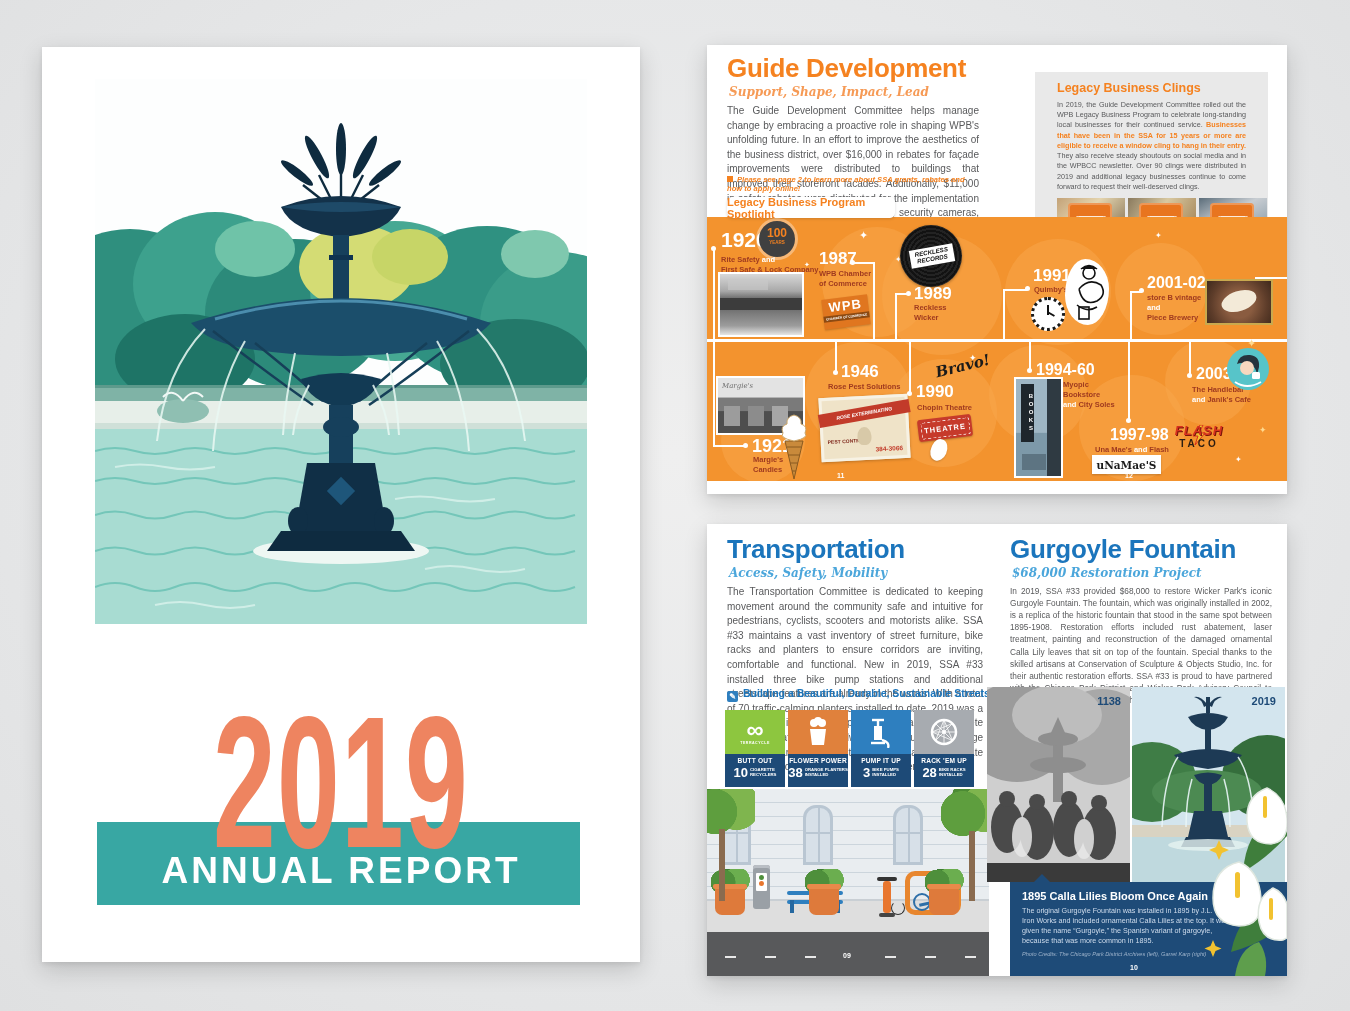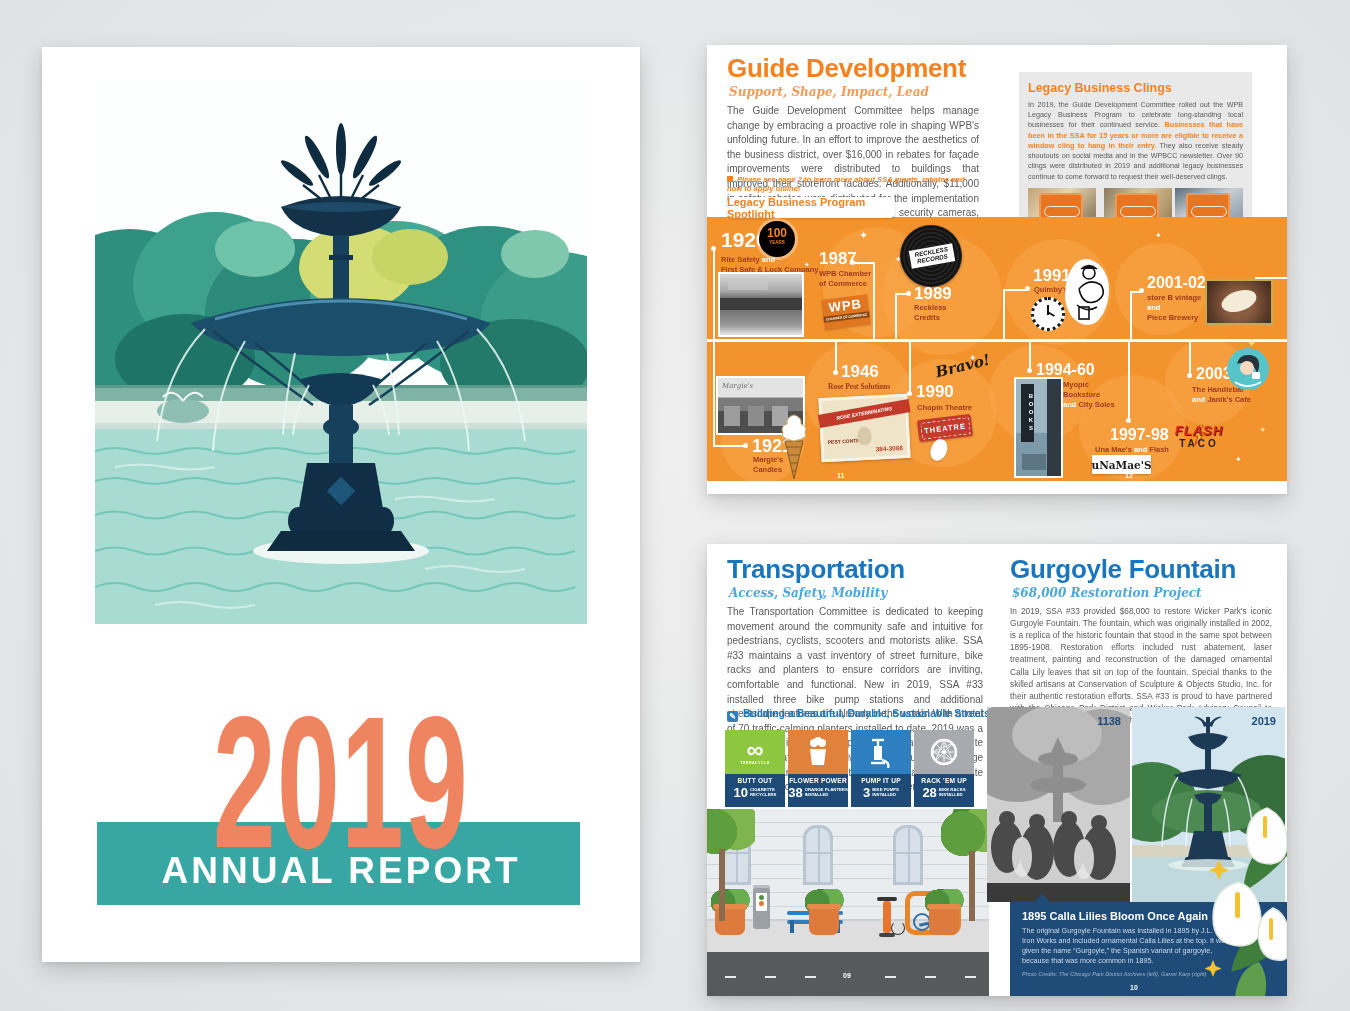--- a/index.html
+++ b/index.html
@@ -17,21 +17,21 @@
   .cover-band-text{width:100%;text-align:center;color:#fff;font-weight:800;font-size:37px;letter-spacing:3px;}
   
   .h-orange{color:#f58220;font-weight:800;font-size:26px;letter-spacing:-.3px;}
   .h-blue{color:#1b75bc;font-weight:800;font-size:26px;letter-spacing:-.3px;}
   .script{font-family:"DejaVu Serif",serif;font-style:italic;font-weight:700;font-size:12px;}
   .script.o{color:#f69a55}.script.b{color:#4ba6db}
   .body-txt{font-size:10px;line-height:1.46;color:#58595b;text-align:justify;}
   .note{font-size:7.6px;font-style:italic;font-weight:700;color:#f58220;}
   .sq{display:inline-block;width:6px;height:6px;background:#f58220;margin-right:4px;}
   
-  .clings{background:#e9e9e9;padding:9px 9px;box-sizing:border-box;}
+  .clings{background:#e9e9e9;padding:9px 22px;box-sizing:border-box;margin-left:16px;}
   .clings h4{margin:0 0 5px 0;color:#f58220;font-size:12.5px;font-weight:800;}
   .clings p{margin:0;font-size:7.2px;line-height:1.42;color:#58595b;text-align:justify;}
   .clings .hl{color:#f58220;font-weight:700;}
   .cling-ph{position:relative;width:68px;height:58px;background:linear-gradient(135deg,#c3a277 0%,#e4d4ae 35%,#9c8a6b 70%,#7a6a52 100%);overflow:hidden;}
   .cling-sticker{position:absolute;left:11px;top:5px;width:44px;height:42px;background:#e8751f;border-radius:4px;
     box-shadow:inset 0 0 0 2px rgba(255,255,255,.25);}
   .cling-rib{position:absolute;left:5px;top:13px;width:34px;height:9px;border:1.5px solid rgba(255,255,255,.85);border-radius:6px;}
   .cling-badge{position:absolute;right:2px;bottom:2px;width:20px;height:20px;border-radius:50%;background:#f6a21c;
     color:#fff;text-align:center;font-weight:800;box-shadow:0 0 0 1.5px #fff;}
   .cling-badge .n{font-size:6.5px;line-height:8px;display:block;margin-top:3px;}
@@ -43,21 +43,21 @@
   .oband{background:#f3932e;overflow:hidden;}
   .halo{position:absolute;border-radius:50%;background:#f8a54b;opacity:.55;}
   .wline{position:absolute;background:#fff;}
   .dot{position:absolute;width:5px;height:5px;border-radius:50%;background:#fff;}
   .yr{position:absolute;color:#fff;font-weight:800;line-height:1;}
   .nm{position:absolute;color:#a03b20;font-weight:800;font-size:7.5px;line-height:1.3;}
   .nm .and{color:#fff;font-weight:700;}
   .pgnum{position:absolute;color:#fff;font-weight:700;font-size:7px;}
   .sparkle{position:absolute;color:#fff;}
   .photo-bw{position:absolute;overflow:hidden;}
-  .badge100{position:absolute;background:#000000;border-radius:50%;text-align:center;color:#f58220;font-weight:800;
+  .badge100{position:absolute;background:#404040;border-radius:50%;text-align:center;color:#f58220;font-weight:800;
     box-shadow:0 0 0 3px rgba(255,255,255,.35);}
   
   .callout{color:#1b75bc;font-weight:800;font-size:10.5px;}
   .ck{display:inline-block;width:11px;height:11px;background:#2e7fbf;color:#fff;font-size:8px;line-height:11px;
     text-align:center;border-radius:2px;margin-right:5px;vertical-align:-2px;}
   .tile{width:60px;margin-right:3px;float:left;}
   .tile-icon{height:44px;display:flex;align-items:center;justify-content:center;color:#fff;}
   .tile-label{height:33px;background:#1d4a77;color:#fff;text-align:center;padding-top:3px;box-sizing:border-box;}
   .tile-label .t{font-size:6.6px;font-weight:800;letter-spacing:.2px;display:block;}
   .tile-label .row{display:flex;align-items:center;justify-content:center;margin-top:1px;}
@@ -313,21 +313,21 @@
         <div style="font-size:13px;font-weight:900;line-height:17px;letter-spacing:1px;">WPB</div>
         <div style="font-size:3.2px;font-weight:700;background:#8c4a12;line-height:6px;">CHAMBER OF COMMERCE</div>
       </div>
 
       <div class="abs" style="left:193px;top:8px;width:62px;height:62px;border-radius:50%;background:repeating-radial-gradient(circle at 50% 50%,#121212 0 2px,#232323 2px 4px);box-shadow:0 1px 3px rgba(0,0,0,.3);">
         <div style="position:absolute;left:10px;top:22px;width:44px;height:18px;background:#fff;transform:rotate(-10deg);display:flex;align-items:center;justify-content:center;text-align:center;font-weight:900;font-style:italic;font-size:6.2px;line-height:1.1;color:#111;">RECKLESS RECORDS</div>
       </div>
       <div class="dot" style="left:199px;top:74px;"></div>
       <div class="yr" style="left:207px;top:68px;font-size:17px;">1989</div>
       <div class="nm" style="left:207px;top:86px;width:50px;">
-        <span>Reckless</span><br><span>Credits</span>
+        <span>Reckless</span><br><span>Wicker</span>
       </div>
 
       <div class="dot" style="left:318px;top:69px;"></div>
       <div class="yr" style="left:326px;top:50px;font-size:17px;">1991</div>
       <div class="nm" style="left:327px;top:68px;width:50px;">Quimby's</div>
       <div class="abs" style="left:358px;top:42px;width:44px;height:66px;background:#fff;border-radius:46% 54% 48% 52%/55% 45% 55% 45%;">
         <svg width="44" height="66" viewBox="0 0 44 66">
             <g fill="none" stroke="#111" stroke-width="1.6">
           <circle cx="24" cy="14" r="6"></circle>
               <path d="M16 10 q8 -7 16 0" fill="#111"></path>
@@ -364,21 +364,21 @@
         <div style="position:absolute;left:54px;top:28px;width:16px;height:20px;background:#a6a6a6;"></div>
       </div>
       <svg class="abs" style="left:72px;top:196px;" width="30" height="68" viewBox="0 0 30 68">
         <path d="M6 28 L24 28 L15 66 Z" fill="#c98a3b" stroke="#8a5a20" stroke-width="1"></path>
         <path d="M8 34 L22 34 M9 42 L21 42 M11 50 L19 50 M13 58 L17 58" stroke="#8a5a20" stroke-width="1"></path>
         <path d="M15 2 q8 2 7 9 q7 2 4 9 q4 5 -11 8 q-15 -3 -11 -8 q-3 -7 4 -9 q-1 -7 7 -9" fill="#fff" stroke="#caa66a" stroke-width="1"></path>
       </svg>
 
       <div class="dot" style="left:126px;top:153px;"></div>
       <div class="yr" style="left:134px;top:146px;font-size:17px;">1946</div>
-      <div class="nm" style="left:121px;top:165px;width:80px;font-family:Liberation Serif, serif;">Rose Pest Solutions</div>
+      <div class="nm" style="left:121px;top:165px;width:80px;">Rose Pest Solutions</div>
       <div class="abs" style="left:113px;top:179px;width:83px;height:58px;background:#efe3c8;border:3px solid #f7f2e4;transform:rotate(-3deg);box-shadow:0 1px 3px rgba(0,0,0,.25);">
         <div style="position:absolute;left:-4px;top:8px;width:92px;height:13px;background:#c23b2a;transform:rotate(-7deg);color:#fff;font-style:italic;font-weight:800;font-size:5px;text-align:center;line-height:13px;">ROSE EXTERMINATING</div>
         <div style="position:absolute;left:4px;bottom:14px;color:#7a1f14;font-weight:800;font-size:5px;">PEST CONTROL</div>
         <div style="position:absolute;right:4px;bottom:4px;color:#c23b2a;font-weight:900;font-size:6.5px;">384-3066</div>
         <div style="position:absolute;left:34px;bottom:12px;width:14px;height:18px;background:#d8c9a8;border-radius:50% 50% 40% 40%;"></div>
       </div>
 
       <div class="dot" style="left:200px;top:174px;"></div>
       <div class="yr" style="left:209px;top:166px;font-size:17px;">1990</div>
       <div class="nm" style="left:210px;top:186px;width:60px;">Chopin Theatre</div>
@@ -399,21 +399,21 @@
         <div style="position:absolute;right:0;top:0;width:14px;height:97px;background:#2f3a42;"></div>
         <div style="position:absolute;left:5px;top:5px;width:13px;height:58px;background:#1e262c;color:#fff;font-size:6px;font-weight:700;writing-mode:vertical-rl;text-orientation:upright;text-align:center;letter-spacing:2px;">BOOKS</div>
         <div style="position:absolute;left:6px;bottom:6px;width:24px;height:16px;background:#5d7482;"></div>
       </div>
 
       <div class="dot" style="left:419px;top:201px;"></div>
       <div class="yr" style="left:403px;top:210px;font-size:16px;">1997-98</div>
       <div class="nm" style="left:385px;top:228px;width:80px;text-align:center;">
         <span>Una Mae's</span> <span class="and">and</span> <span>Flash Taco</span>
       </div>
-      <div class="unamaes" style="left:385px;top:238px;width:59px;height:19px;font-size:10.5px;">uNaMae'S</div>
+      <div class="unamaes" style="left:385px;top:238px;width:69px;height:19px;font-size:10.5px;">uNaMae'S</div>
       <div class="abs" style="left:466px;top:206px;width:52px;height:42px;text-align:center;">
         <svg width="20" height="20" viewBox="0 0 20 20" style="position:absolute;left:16px;top:2px;">
             <polygon points="11,0 4,11 9,11 6,20 16,8 10,8 14,0" fill="#f2c230" stroke="#d6311f" stroke-width="1"></polygon>
           </svg>
         <div style="position:relative;color:#d6311f;font-weight:900;font-style:italic;font-size:13px;letter-spacing:1px;text-shadow:1px 1px 0 #7a150a;">FLASH</div>
         <div style="position:relative;color:#2b1d12;font-weight:900;font-size:10px;letter-spacing:3px;">TACO</div>
       </div>
 
       <div class="dot" style="left:480px;top:156px;"></div>
       <div class="yr" style="left:489px;top:149px;font-size:16px;">2003</div>
@@ -426,21 +426,21 @@
         <circle cx="20" cy="20" r="7" fill="#f8d8bf"></circle>
         <rect x="25" y="24" width="8" height="7" rx="1.5" fill="#fff"></rect>
         <path d="M8 34 q12 8 26 0" stroke="#fff" stroke-width="2" fill="none"></path>
       </svg>
 
       <div class="pgnum" style="left:130px;top:255px;">11</div>
       <div class="pgnum" style="left:418px;top:255px;">12</div>
     </div>
   </div>
 
-  <div class="page" style="left:707px;top:544px;width:580px;height:452px;">
+  <div class="page" style="left:707px;top:524px;width:580px;height:452px;">
 
     <div class="abs h-blue" style="left:20px;top:10px;">Transportation</div>
     <div class="abs script b" style="left:22px;top:42px;">Access, Safety, Mobility</div>
     <div class="abs body-txt" style="left:20px;top:61px;width:256px;">The Transportation Committee is dedicated to keeping movement around the community safe and intuitive for pedestrians, cyclists, scooters and motorists alike. SSA #33 maintains a vast inventory of street furniture, bike racks and planters to ensure corridors are inviting, comfortable and functional. New in 2019, SSA #33 installed three bike pump stations and additional streetscape features are already in the works!  With a total of 70 traffic-calming planters installed to date, 2019 was a pivotal year in helping implement Chicago's “Complete Streets” initiative along Milwaukee Avenue. These large concrete planters were strategically placed to create more space for pedestrians and buffer them from traffic.</div>
     <div class="abs callout" style="left:20px;top:163px;"><span class="ck">✎</span><span>Building a Beautiful, Durable, Sustainable Streetscape</span></div>
 
     <div class="abs" style="left:18px;top:186px;width:256px;">
       <div class="tile">
         <div class="tile-icon" style="background:#8dc63f;flex-direction:column;">
           <div style="font-size:24px;font-weight:800;line-height:22px;">∞</div>

